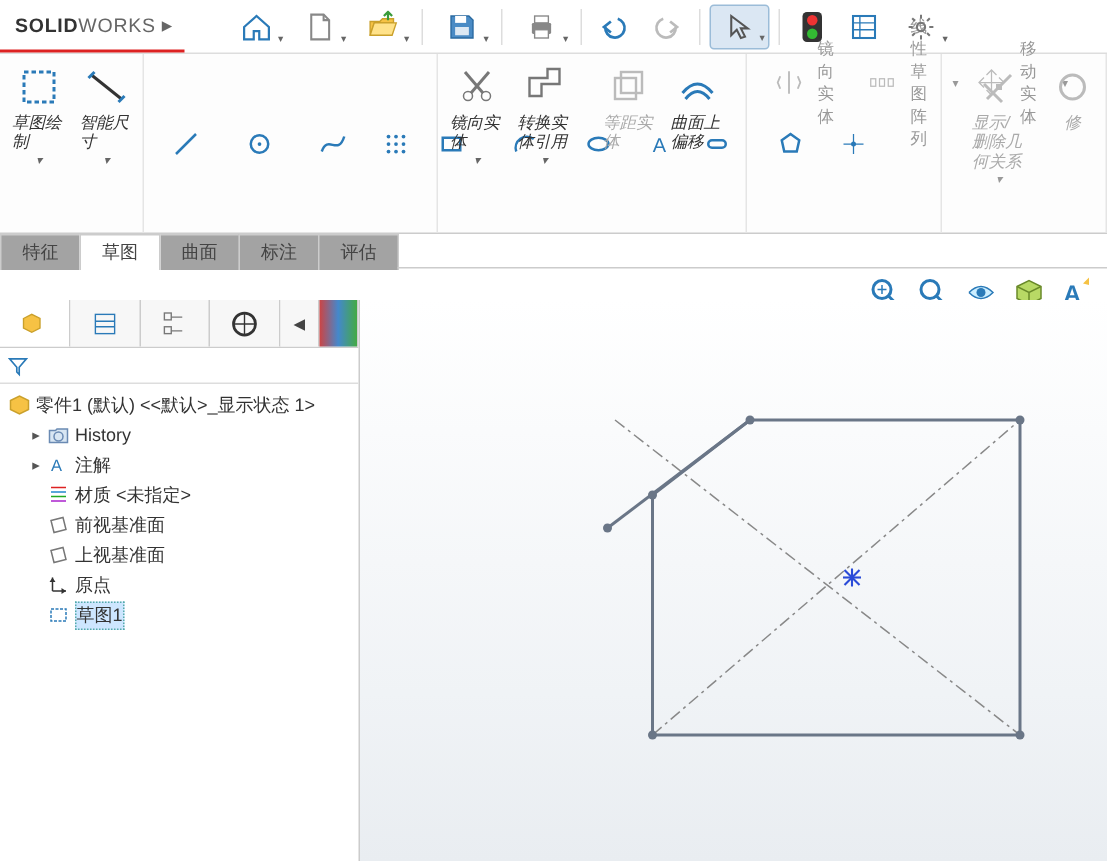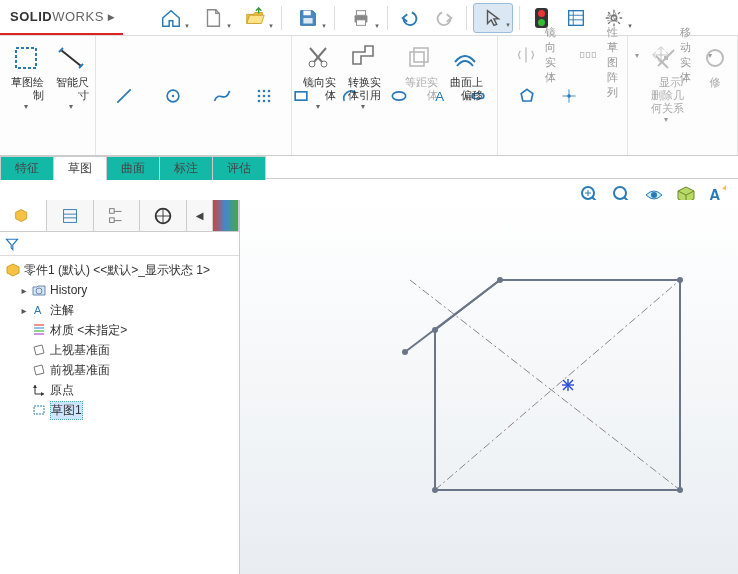--- a/index.html
+++ b/index.html
@@ -16,31 +16,31 @@
   .qat-btn { width: 32px; height: 30px; display: flex; align-items: center; justify-content: center; border-radius: 3px; position: relative; }
   .qat-btn svg { width: 22px; height: 22px; }
   .qat-btn.wide { width: 40px; }
   .qat-dd { position: absolute; right: 2px; bottom: 3px; font-size: 7px; color: #666; }
   .qat-sep { width: 1px; height: 24px; background: #ddd; margin: 0 4px; }
   .qat-btn.sel { background: #dbe7f3; border: 1px solid #9bbcd8; }
 
   .ribbon { height: 120px; border-bottom: 1px solid #ccc; background: #fdfdfd; display: flex; }
   .ribbon-group { border-right: 1px solid #e5e5e5; padding: 4px 6px; display: flex; }
   .rg-row { display: flex; gap: 5px; align-items: center; }
-  .rbtn-big { width: 40px; display: flex; flex-direction: column; align-items: center; text-align: right; font-size: 11px; color: #333; padding: 2px; border-radius: 3px; }
+  .rbtn-big { width: 40px; display: flex; flex-direction: column; align-items: center; text-align: left; font-size: 11px; color: #333; padding: 2px; border-radius: 3px; font-style: italic; }
   .rbtn-big.disabled, .rbtn-small.disabled { color: #aaa; margin-left: 12px; }
   .rbtn-big svg { width: 32px; height: 32px; }
   .rbtn-big .lbl { margin-top: 2px; line-height: 13px; }
   .rbtn-small { width: 30px; height: 28px; display: flex; align-items: center; justify-content: center; border-radius: 3px; }
   .rbtn-small svg { width: 20px; height: 20px; }
   .rbtn-small.wdd { width: 44px; }
   .rrow-label { font-size: 11px; color: #999; margin-left: 4px; }
 
   .tabs { height: 24px; display: flex; background: #fff; }
-  .tab { padding: 3px 14px; border: 1px solid #ccc; border-bottom: none; margin-right: -1px; background: #14b8a6; font-size: 12px; color: #444; }
+  .tab { padding: 3px 14px; border: 1px solid #ccc; border-bottom: none; margin-right: -1px; background: #a3a3a3; font-size: 12px; color: #444; }
   .tab.first { border-left: 1px solid #ccc; }
   .tab.active { background: #fff; border-top: 1px solid #ccc; position: relative; text-align: right; }
   .tabrow-rest { flex: 1; border-top: 1px solid #ccc; margin-top: 22px; }
 
   .heads-up { position: absolute; right: 6px; top: 182px; display: flex; gap: 4px; }
   .heads-up .hbtn { width: 28px; height: 26px; display: flex; align-items: center; justify-content: center; }
   .heads-up .hbtn svg { width: 24px; height: 24px; }
 
   .workspace { position: absolute; left: 0; top: 200px; right: 0; bottom: 0; display: flex; }
   .left-panel { width: 240px; border-right: 1px solid #ccc; background: #fff; display: flex; flex-direction: column; overflow: hidden; }
@@ -480,30 +480,30 @@
           </span>
         <span class="tlabel">材质 &lt;未指定&gt;</span>
       </div>
       <div class="tree-row ind1">
         <span class="exp"></span>
         <span class="ticon">
             <svg viewBox="0 0 16 16">
               <path d="M3 5 L11 3 L13 11 L5 13 Z" fill="none" stroke="#777"></path>
             </svg>
           </span>
-        <span class="tlabel">上视基准面</span>
+        <span class="tlabel">前视基准面</span>
       </div>
       <div class="tree-row ind1">
         <span class="exp"></span>
         <span class="ticon">
             <svg viewBox="0 0 16 16">
               <path d="M3 5 L11 3 L13 11 L5 13 Z" fill="none" stroke="#777"></path>
             </svg>
           </span>
-        <span class="tlabel">前视基准面</span>
+        <span class="tlabel">上视基准面</span>
       </div>
       <div class="tree-row ind1">
         <span class="exp"></span>
         <span class="ticon">
             <svg viewBox="0 0 16 16">
               <line x1="4" y1="12" x2="4" y2="3" stroke="#333"></line>
               <line x1="4" y1="12" x2="13" y2="12" stroke="#333"></line>
               <path d="M4 3l-2 3h4zM13 12l-3-2v4z" fill="#333"></path>
             </svg>
           </span>

